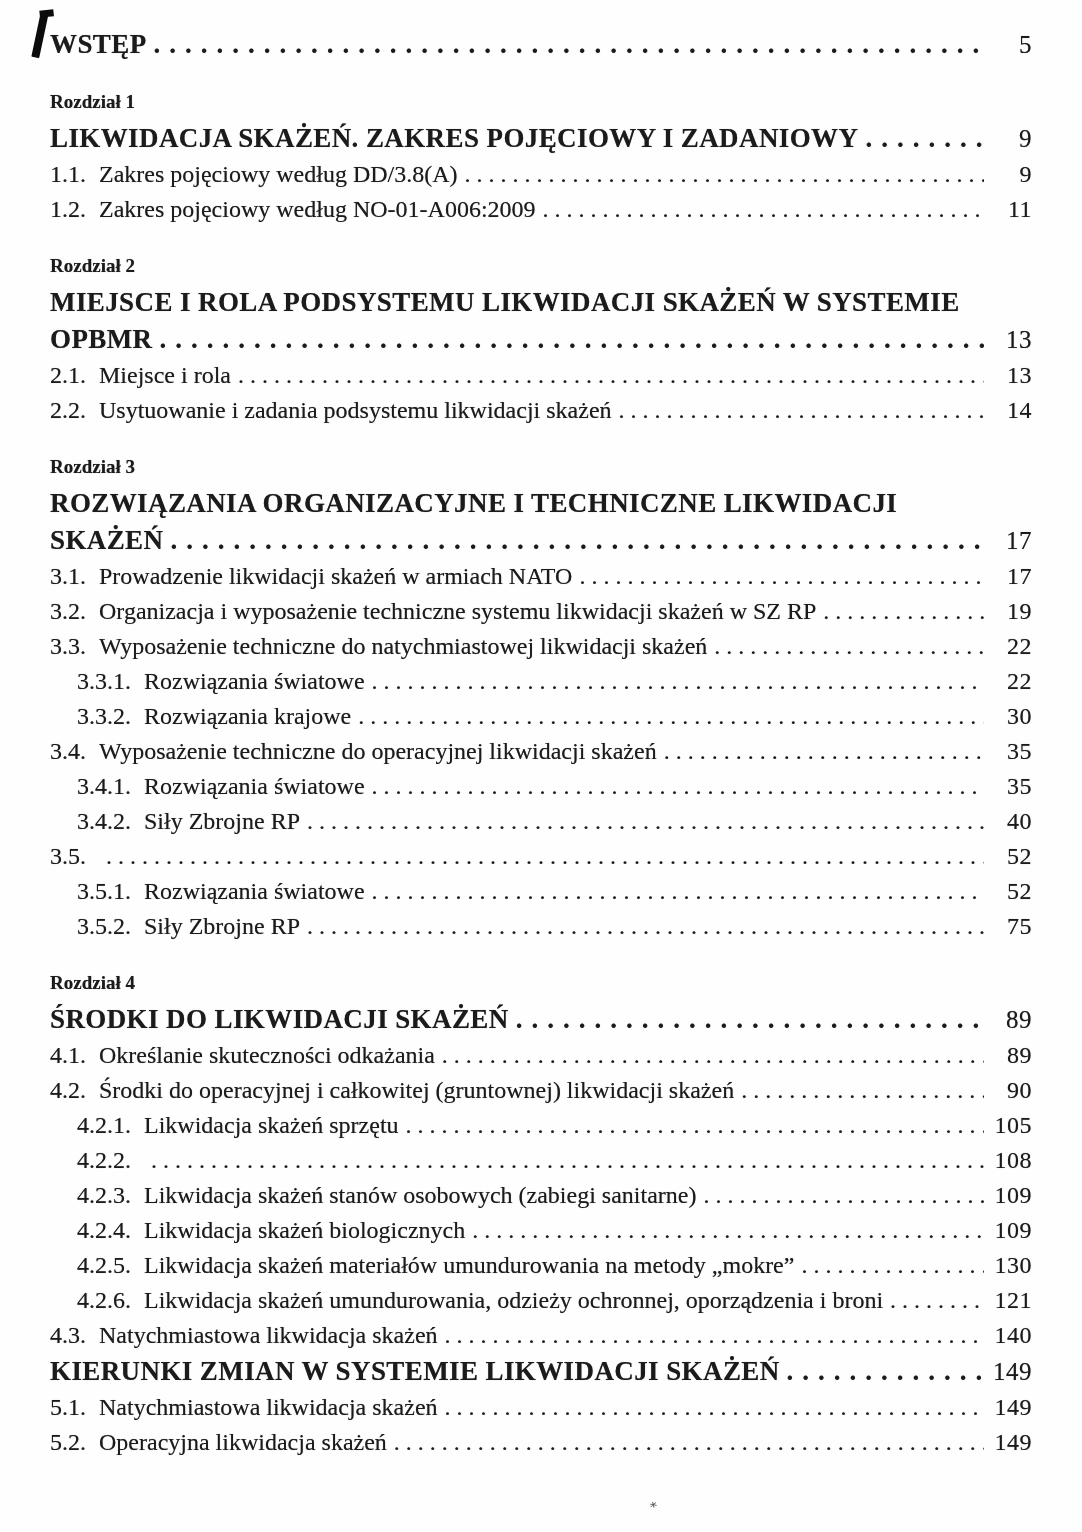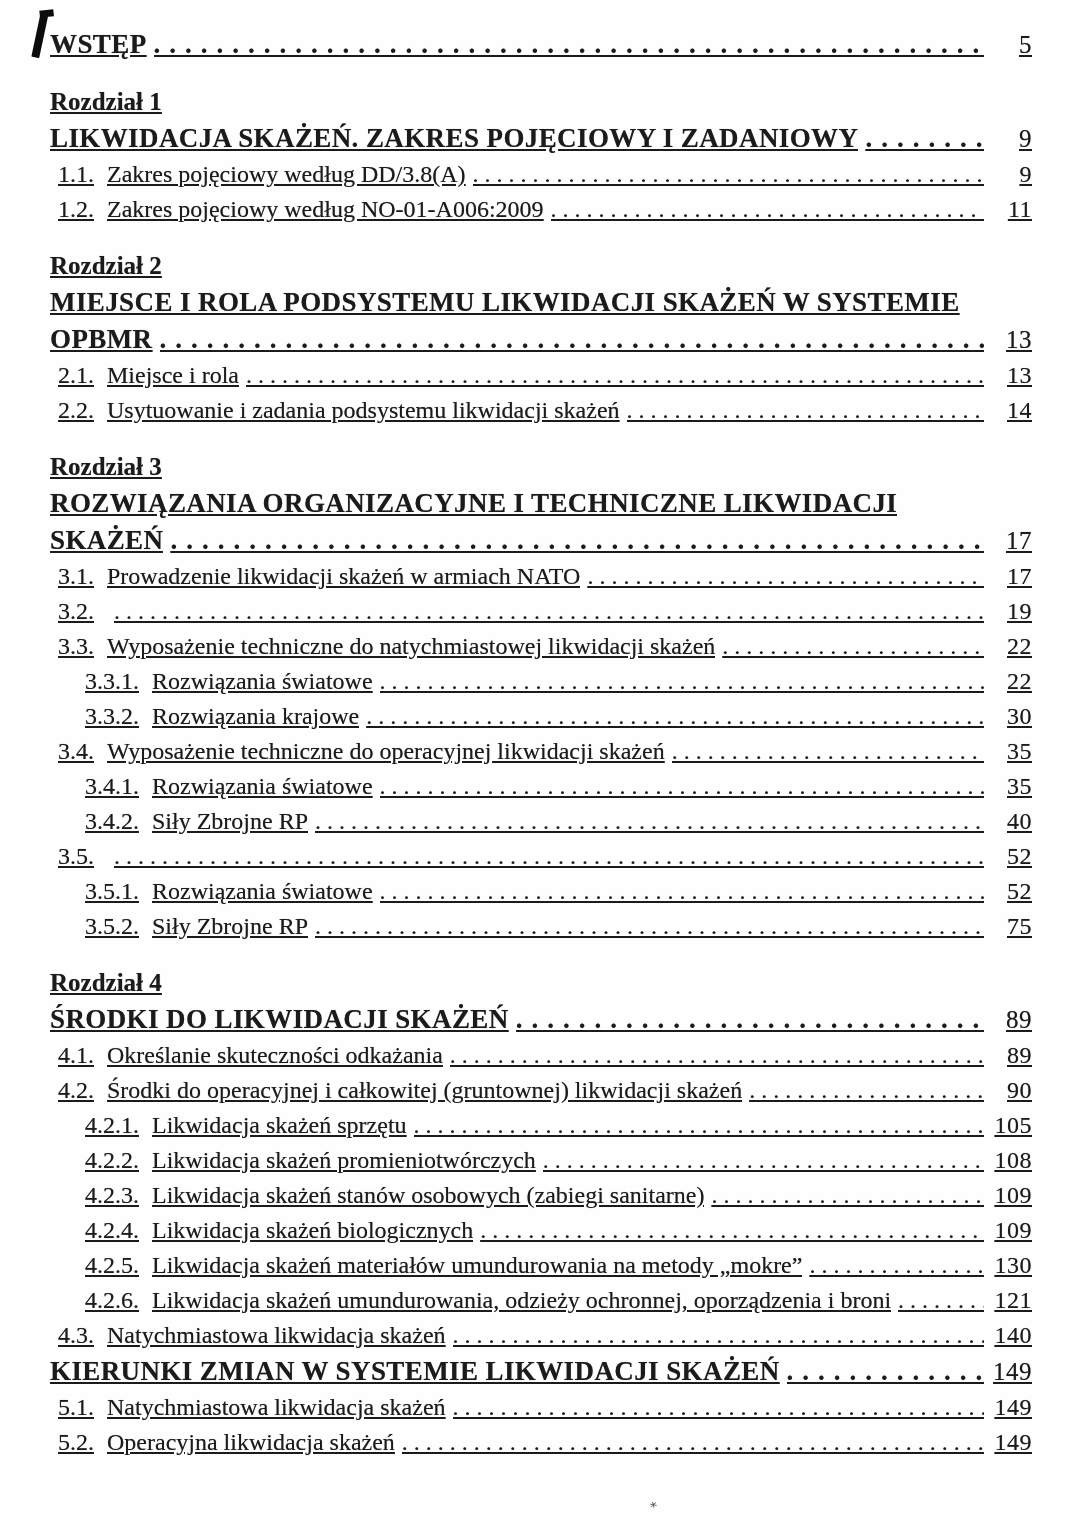--- a/index.html
+++ b/index.html
@@ -15,36 +15,35 @@
     font-size: 24px;
     overflow: hidden;
     text-shadow: 0 0 0.7px rgba(25,25,25,0.55);
   }
   .toc { width: 100%; }
   .row {
     display: flex;
     align-items: flex-end;
     line-height: 35px;
     white-space: nowrap;
-    text-decoration: underline;
   }
   .heading-row {
     font-weight: 700;
     font-size: 27px;
     line-height: 37px;
     letter-spacing: 0.4px;
   }
   .label-row {
     margin-top: 21px;
     font-weight: 700;
-    font-size: 25px;
+    font-size: 19px;
     line-height: 36px;
   }
   .first-row { margin-top: 0; }
-  .entry-num { flex: 0 0 auto; margin-right: 13px; margin-left: 8px; }
+  .entry-num { flex: 0 0 auto; margin-right: 13px; }
   .sub-row { padding-left: 27px; }
   .entry-title { flex: 0 1 auto; min-width: 0; overflow: hidden; }
   .heading-text { flex: 0 1 auto; min-width: 0; overflow: hidden; }
   .leader {
     flex: 1 1 0;
     min-width: 0;
     overflow: hidden;
     white-space: nowrap;
     margin: 0 4px 0 7px;
   }
@@ -160,20 +159,21 @@
         <span class="page-num">17</span>
       </div>
       <div class="row entry-row">
         <span class="entry-num">3.1.</span>
         <span class="entry-title">Prowadzenie likwidacji skażeń w armiach NATO</span>
         <span class="leader"></span>
         <span class="page-num">17</span>
       </div>
       <div class="row entry-row">
         <span class="entry-num">3.2.</span>
+        <span class="entry-title">Organizacja i wyposażenie techniczne systemu likwidacji skażeń w SZ RP</span>
         <span class="leader"></span>
         <span class="page-num">19</span>
       </div>
       <div class="row entry-row">
         <span class="entry-num">3.3.</span>
         <span class="entry-title">Wyposażenie techniczne do natychmiastowej likwidacji skażeń</span>
         <span class="leader"></span>
         <span class="page-num">22</span>
       </div>
       <div class="row entry-row sub-row">
@@ -244,21 +244,20 @@
         <span class="page-num">90</span>
       </div>
       <div class="row entry-row sub-row">
         <span class="entry-num">4.2.1.</span>
         <span class="entry-title">Likwidacja skażeń sprzętu</span>
         <span class="leader"></span>
         <span class="page-num">105</span>
       </div>
       <div class="row entry-row sub-row">
         <span class="entry-num">4.2.2.</span>
-        <span class="entry-title">Likwidacja skażeń promieniotwórczych</span>
         <span class="leader"></span>
         <span class="page-num">108</span>
       </div>
       <div class="row entry-row sub-row">
         <span class="entry-num">4.2.3.</span>
         <span class="entry-title">Likwidacja skażeń stanów osobowych (zabiegi sanitarne)</span>
         <span class="leader"></span>
         <span class="page-num">109</span>
       </div>
       <div class="row entry-row sub-row">

